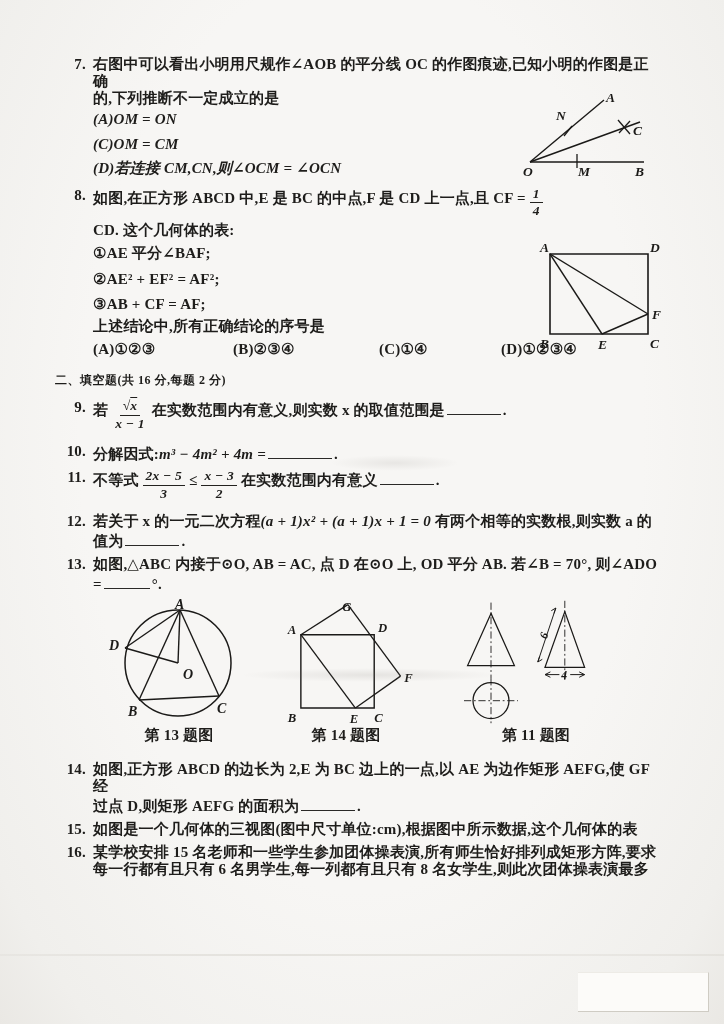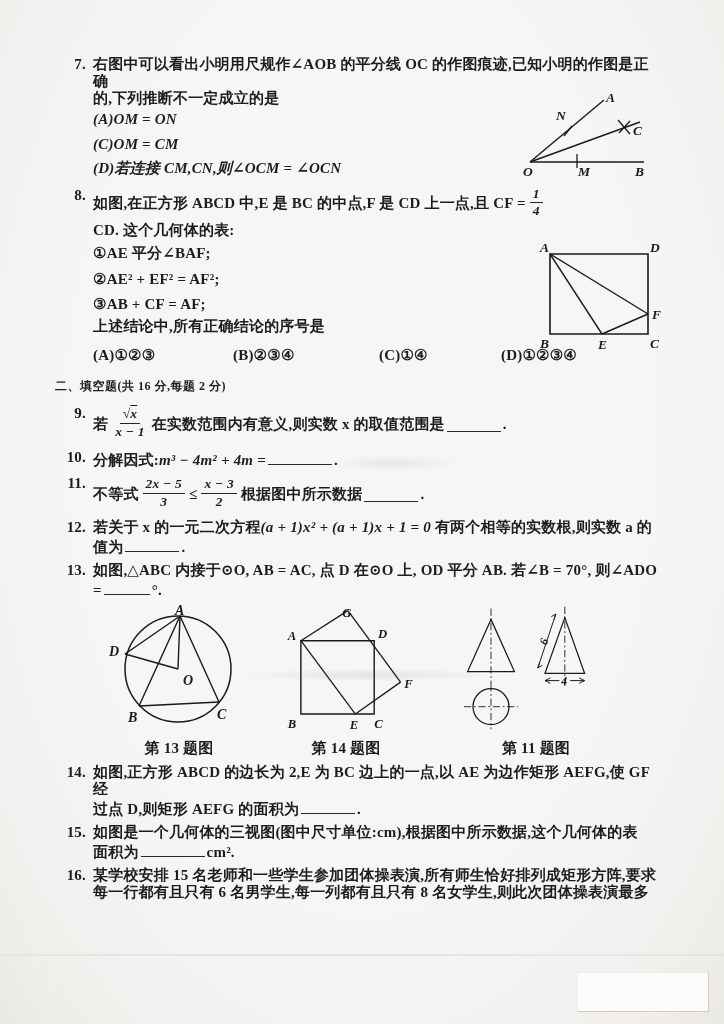--- a/index.html
+++ b/index.html
@@ -7,38 +7,38 @@
     position:relative; width:724px; height:1024px; overflow:hidden;
     background: radial-gradient(ellipse at 50% 42%, #f7f6f4 55%, #f0efec 88%, #eae8e4 100%);
     font-family:"Liberation Serif","DejaVu Serif",serif;
     color:#1e1d1b; font-size:15px; font-weight:600; letter-spacing:.2px;
   }
   .content { position:absolute; left:60px; top:56px; width:600px; }
   .q { display:flex; margin-bottom:6px; }
   .qnum { width:26px; min-width:26px; text-align:right; margin-right:7px; }
   .qbody { flex:1; }
   .line { line-height:17px; }
-  .tall  { display:flex; align-items:center; min-height:38px; line-height:22px; flex-wrap:wrap; }
+  .tall  { display:flex; min-height:38px; line-height:22px; flex-wrap:wrap; }
   .opt { line-height:24.5px; font-style:italic; }
   .mathit { font-style:italic; }
   .items .line { line-height:25.5px; }
-  .optrow { display:flex; line-height:26px; margin-top:7px;align-items:flex-end; }
+  .optrow { display:flex; line-height:26px; margin-top:1px;align-items:flex-end; }
   .optrow span:nth-child(1){ width:140px; } .optrow span:nth-child(2){ width:146px; }
   .optrow span:nth-child(3){ width:122px; }
   .section-title { font-weight:800; font-size:12px; margin:10px 0 10px -33px; letter-spacing:.5px; }
   .blank { display:inline-block; width:54px; height:15px; border-bottom:1.4px solid #2a2927; margin:0 2px; vertical-align:baseline; }
   .blank.w { width:64px; }
   .frac { display:inline-flex; flex-direction:column; align-items:center; margin:0 4px; font-style:italic; font-size:13.5px; line-height:1.1; vertical-align:middle; }
   .frac .fnum { padding:0 3px 1px; border-bottom:1.3px solid #23221f; }
   .frac .fden { padding:1px 3px 0; }
   .rad { text-decoration:overline; }
   .figrow { display:flex; margin:4px 0 2px 40px; }
   .figcol { display:flex; flex-direction:column; align-items:center; }
   .figcol.c1 { width:158px; } .figcol.c2 { width:156px; margin-left:10px; } .figcol.c3 { width:196px; margin-left:14px; }
-  .figcap { font-weight:700; margin-top:8px; }
+  .figcap { font-weight:700; margin-top:1px; }
   .figabs { position:absolute; }
   svg text { font-family:"Liberation Serif","DejaVu Serif",serif; font-style:italic; font-weight:600; fill:#1b1a18; }
   .scan-line { position:absolute; left:0; top:954px; width:724px; height:2px;
     background:linear-gradient(90deg,#e7e5e1, #e2e0db 40%, #e8e6e2 80%, #e3e1dc); opacity:.9; }
   .scan-box { position:absolute; left:578px; top:972px; width:130px; height:38px;
     background:#fcfbf9; border-right:1.5px solid #cfccc4; border-bottom:1.5px solid #cfccc4; border-top:1px solid #edebe6; }
   .smudge { position:absolute; border-radius:50%; pointer-events:none; }
   .sm1 { left:330px; top:455px; width:130px; height:16px; background:radial-gradient(ellipse, rgba(120,115,108,.12), transparent 70%); }
   .sm2 { left:240px; top:668px; width:260px; height:14px; background:radial-gradient(ellipse, rgba(120,115,108,.14), transparent 70%); }
 </style>
@@ -119,21 +119,21 @@
           <span>不等式</span>
             <span class="frac">
               <span class="fnum">2x − 5</span>
               <span class="fden">3</span>
             </span>
             <span>≤</span>
             <span class="frac">
               <span class="fnum">x − 3</span>
               <span class="fden">2</span>
             </span>
-            <span>根据图中所示数据</span>
+            <span>在实数范围内有意义</span>
             <span class="blank"></span>
             <span>.</span>
         </div>
       </div>
     </div>
 
     <div class="q">
       <div class="qnum">12.</div>
       <div class="qbody">
         <div class="line"><span>若关于 x 的一元二次方程</span><span class="mathit">(a + 1)x² + (a + 1)x + 1 = 0</span><span> 有两个相等的实数根,则实数 a 的</span></div>
@@ -204,33 +204,32 @@
           <text x="118" y="89" font-size="13">4</text>
 
           <circle cx="40" cy="113" r="20" fill="none" stroke="#1b1a18" stroke-width="1.4"></circle>
           <line x1="10" y1="113" x2="70" y2="113" stroke="#1b1a18" stroke-width="1" stroke-dasharray="8 3 2 3"></line>
           <line x1="40" y1="88" x2="40" y2="138" stroke="#1b1a18" stroke-width="1" stroke-dasharray="8 3 2 3"></line>
         </svg>
         <div class="figcap">第 11 题图</div>
       </div>
     </div>
 
-    <div class="q" style="margin-top:6px;">
+    <div class="q" style="margin-top:16px;">
       <div class="qnum">14.</div>
       <div class="qbody">
         <div class="line">如图,正方形 ABCD 的边长为 2,E 为 BC 边上的一点,以 AE 为边作矩形 AEFG,使 GF 经</div>
         <div class="line"><span>过点 D,则矩形 AEFG 的面积为</span><span class="blank"></span><span>.</span></div>
       </div>
     </div>
 
     <div class="q">
       <div class="qnum">15.</div>
       <div class="qbody">
         <div class="line">如图是一个几何体的三视图(图中尺寸单位:cm),根据图中所示数据,这个几何体的表</div>
-        <div class="line"><span>面积为</span><span class="blank w"></span><span>cm².</span></div>
       </div>
     </div>
 
     <div class="q">
       <div class="qnum">16.</div>
       <div class="qbody">
         <div class="line">某学校安排 15 名老师和一些学生参加团体操表演,所有师生恰好排列成矩形方阵,要求</div>
         <div class="line">每一行都有且只有 6 名男学生,每一列都有且只有 8 名女学生,则此次团体操表演最多</div>
 
       </div>

